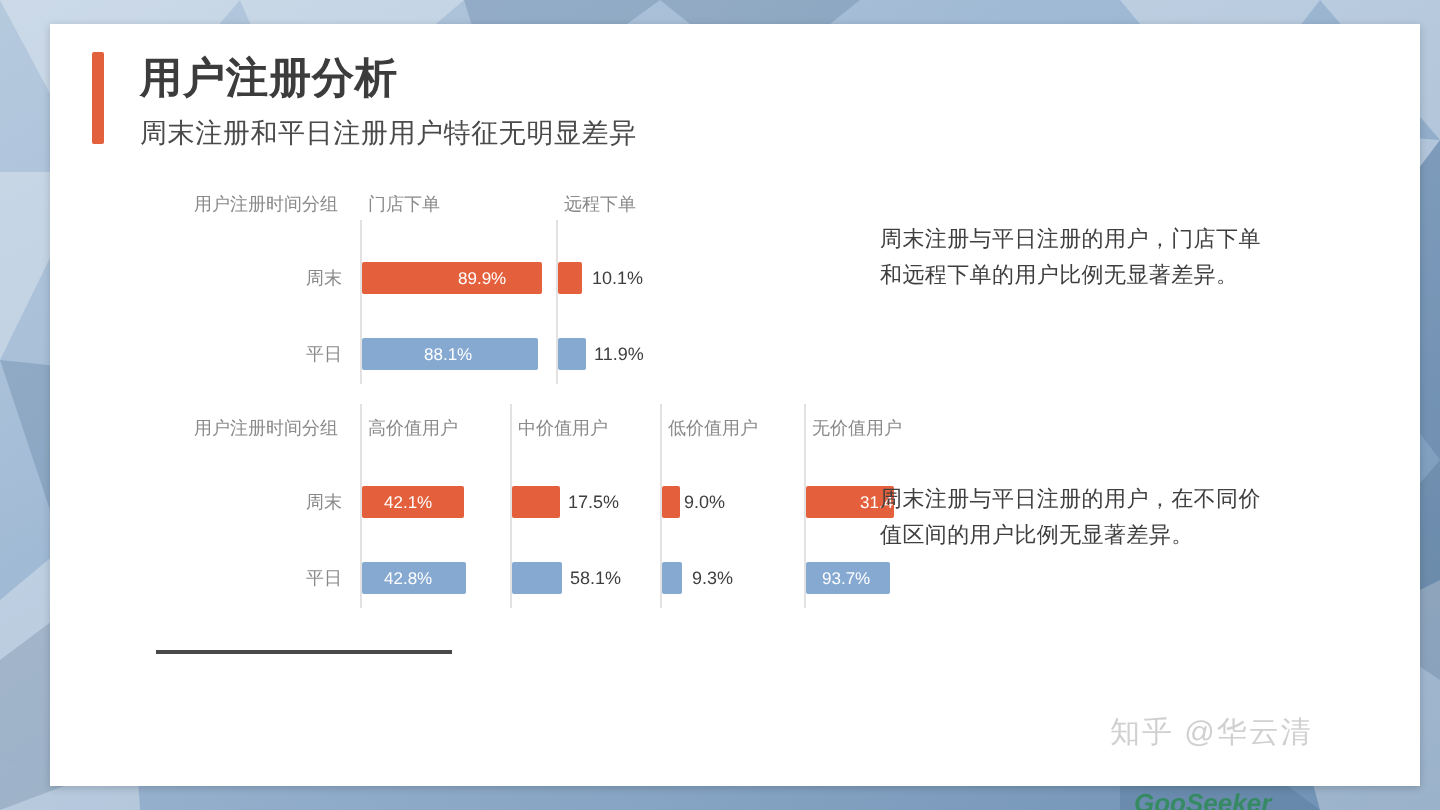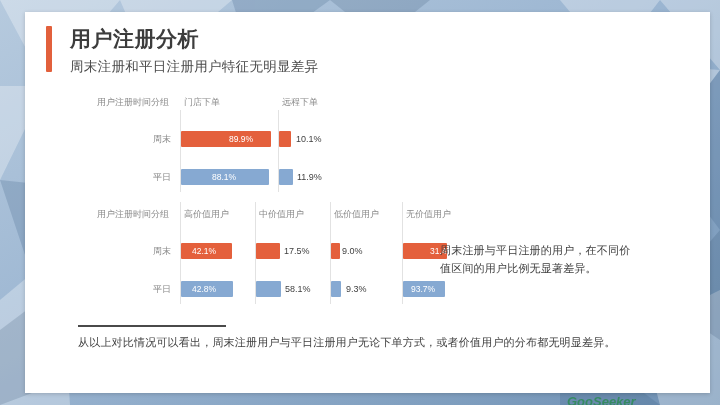--- a/index.html
+++ b/index.html
@@ -211,22 +211,23 @@
       <div class="bar-val outside" style="left:224px;">58.1%</div>
 
       <div class="bar weekday" style="left:270px;width:10px;"></div>
       <div class="bar-val outside" style="left:285px;">9.3%</div>
 
       <div class="bar weekday" style="left:342px;width:42px;"></div>
       <div class="bar-val inside" style="left:350px;">93.7%</div>
     </div>
   </div>
 
+  <div class="note" style="left:415px;top:99px;">周末注册与平日注册的用户，门店下单和远程下单的用户比例无显著差异。</div>
 
   <div class="note" style="left:415px;top:229px;">周末注册与平日注册的用户，在不同价值区间的用户比例无显著差异。</div>
 
   <div id="footer-rule"></div>
-  <div id="conclusion">从以上对比情况可以看出，周末注册用户与平日注册用户无论下单方式，或者价值用户的分布都无明显差异。</div>
 </div>
 
 <div id="watermark">
+  <div id="wm-zhihu">知乎 @华云清</div>
   <div id="wm-goo">GooSeeker</div>
 </div>
 
 </body></html>

